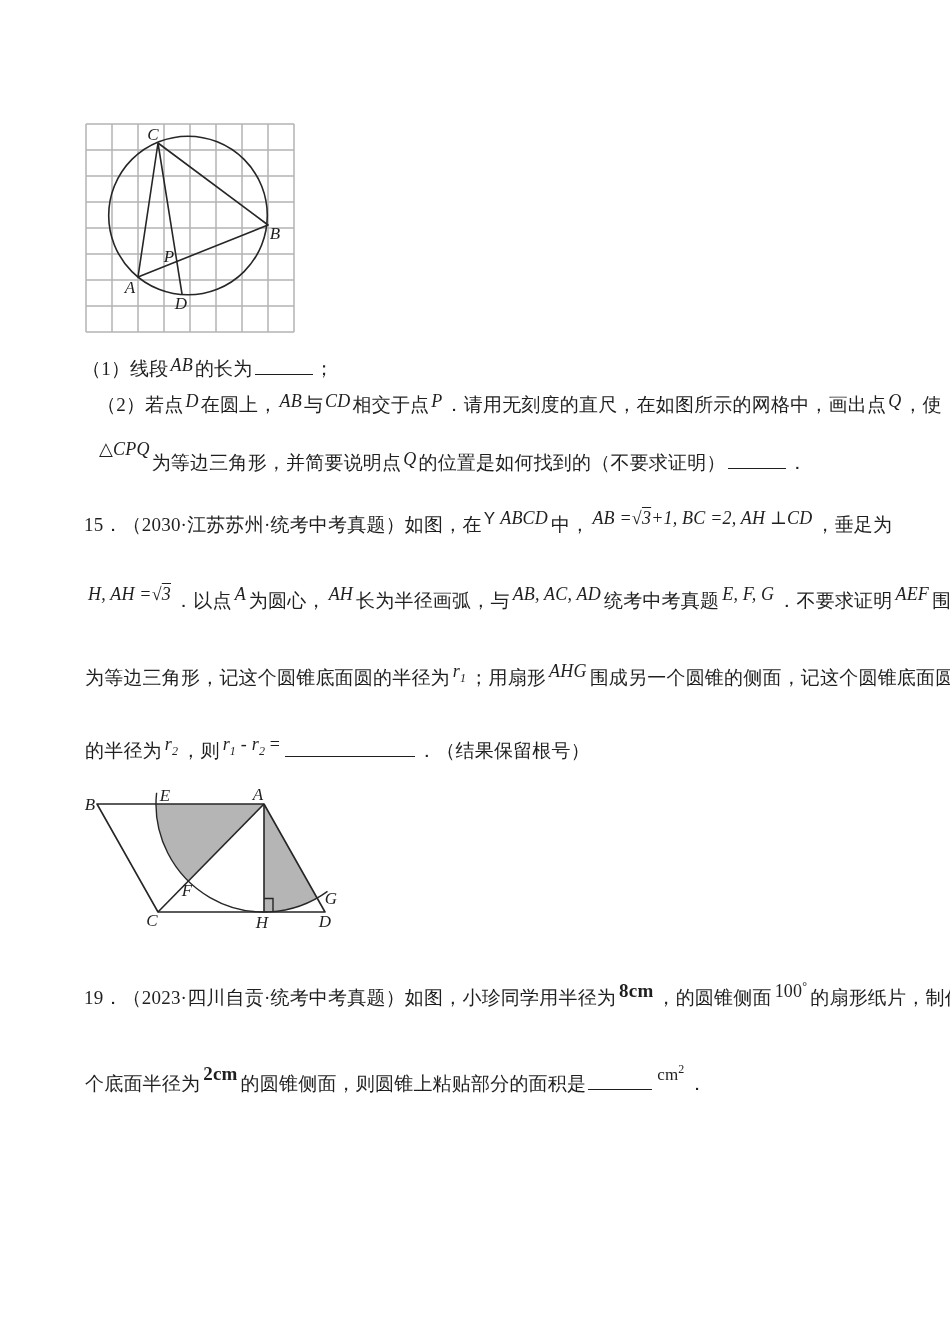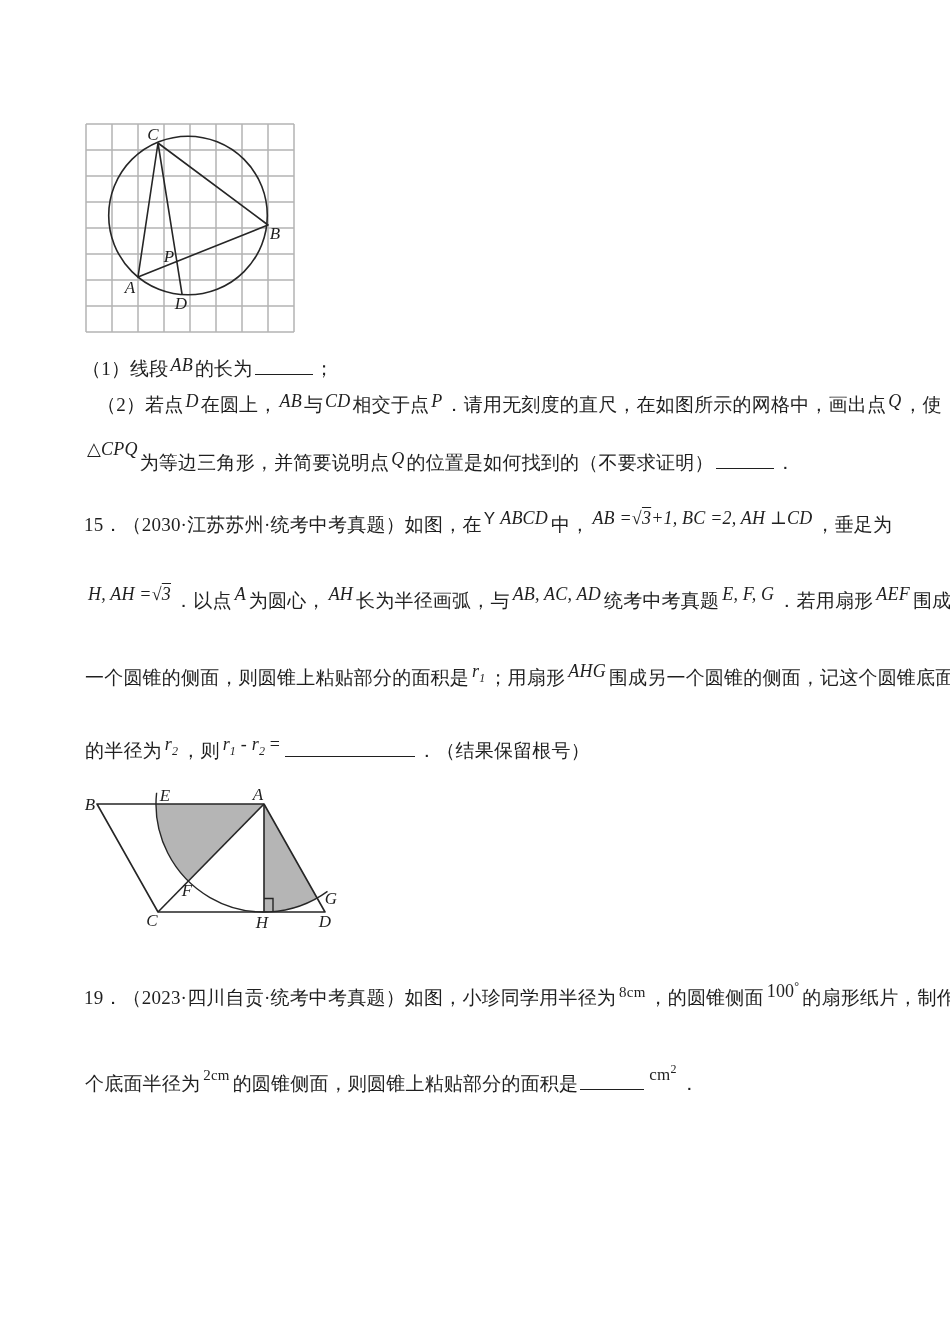--- a/index.html
+++ b/index.html
@@ -20,21 +20,21 @@
   }
   .math {
     font-family:"Liberation Serif","DejaVu Serif",serif;
     font-style:italic;
   }
   .up { font-style:normal; }
   .r4  { position:relative; top:-4px;  margin:0 2px; font-size:18px; }
   .r7  { position:relative; top:-7px;  margin:0 3px; font-size:18px; }
   .r10 { position:relative; top:-10px; margin:0 3px; font-size:17px; }
   .r14 { position:relative; top:-14px; margin:0 2px; font-size:18px; }
-  .sm  { font-size:15px; }
+  .sm  { font-size:19px;font-weight:bold; }
   .ovl { text-decoration:overline; }
   .yp  { font-family:"Liberation Sans","DejaVu Sans",sans-serif; font-style:normal;
          position:relative; top:-7px; margin:0 2px; font-size:17px; }
   sub { font-size:12px; }
   sup { font-size:12px; }
   .blank {
     display:inline-block;
     border-bottom:1.5px solid #1f1f1f;
     height:2px;
     vertical-align:baseline;
@@ -82,34 +82,34 @@
 </svg>
 
 <div class="line" style="left:82px; top:356px;">
   <span>（1）线段</span><span class="math r4">AB</span><span>的长为</span><span class="blank" style="width:58px;"></span><span>；</span>
 </div>
 
 <div class="line" style="left:85px; top:392px;margin-left:12px;">
   <span>（2）若点</span><span class="math r4">D</span><span>在圆上，</span><span class="math r4">AB</span><span>与</span><span class="math r4">CD</span><span>相交于点</span><span class="math r4">P</span><span>．请用无刻度的直尺，在如图所示的网格中，画出点</span><span class="math r4">Q</span><span>，使</span>
 </div>
 
-<div class="line" style="left:85px; top:450px;">
+<div class="line" style="left:97px; top:450px;">
   <span class="math r14">△CPQ</span><span>为等边三角形，并简要说明点</span><span class="math r4">Q</span><span>的位置是如何找到的（不要求证明）</span><span class="blank" style="width:58px;"></span><span>．</span>
 </div>
 
 <div class="line" style="left:84px; top:512px;">
   <span class="up">15．</span><span>（2030·江苏苏州·统考中考真题）如图，在</span><span class="yp">Y</span><span class="math r7">ABCD</span><span>中，</span><span class="math r7"><span>AB =</span><span class="up">√</span><span class="ovl">3</span><span>+1, BC =2, AH ⊥CD</span></span><span>，垂足为</span>
 </div>
 
 <div class="line" style="left:85px; top:588px;">
-  <span class="math r7"><span>H, AH =</span><span class="up">√</span><span class="ovl">3</span></span><span>．以点</span><span class="math r7">A</span><span>为圆心，</span><span class="math r7">AH</span><span>长为半径画弧，与</span><span class="math r7">AB, AC, AD</span><span>统考中考真题</span><span class="math r7">E, F, G</span><span>．若用扇形</span><span class="math r7">AEF</span><span>围成</span>
+  <span class="math r7"><span>H, AH =</span><span class="up">√</span><span class="ovl">3</span></span><span>．以点</span><span class="math r7">A</span><span>为圆心，</span><span class="math r7">AH</span><span>长为半径画弧，与</span><span class="math r7">AB, AC, AD</span><span>统考中考真题</span><span class="math r7">E, F, G</span><span>．不要求证明</span><span class="math r7">AEF</span><span>围成</span>
 </div>
 
 <div class="line" style="left:85px; top:665px;">
-  <span>一个圆锥的侧面，则圆锥上粘贴部分的面积是</span><span class="math r7"><span>r</span><sub>1</sub></span><span>；用扇形</span><span class="math r7">AHG</span><span>围成另一个圆锥的侧面，记这个圆锥底面圆</span>
+  <span>为等边三角形，记这个圆锥底面圆的半径为</span><span class="math r7"><span>r</span><sub>1</sub></span><span>；用扇形</span><span class="math r7">AHG</span><span>围成另一个圆锥的侧面，记这个圆锥底面圆</span>
 </div>
 
 <div class="line" style="left:85px; top:738px;">
   <span>的半径为</span><span class="math r7"><span>r</span><sub>2</sub></span><span>，则</span><span class="math r7"><span>r</span><sub>1</sub><span class="up"> - </span><span>r</span><sub>2</sub><span class="up"> =</span></span><span class="blank" style="width:130px;"></span><span>．（结果保留根号）</span>
 </div>
 
 <svg class="fig" style="left:78px; top:783px;" width="270" height="152" viewBox="78 783 270 152">
   <path d="M264,804 L156,804 A108,108 0 0 0 188.3,881.1 Z" fill="#b5b5b5" stroke="none"></path>
   <path d="M264,804 L264,912 A108,108 0 0 0 317.1,898.1 Z" fill="#b5b5b5" stroke="none"></path>
   <path d="M97,804 L264,804 L325,912 L158,912 Z" fill="none" stroke="#262626" stroke-width="1.6" stroke-linejoin="round"></path>

